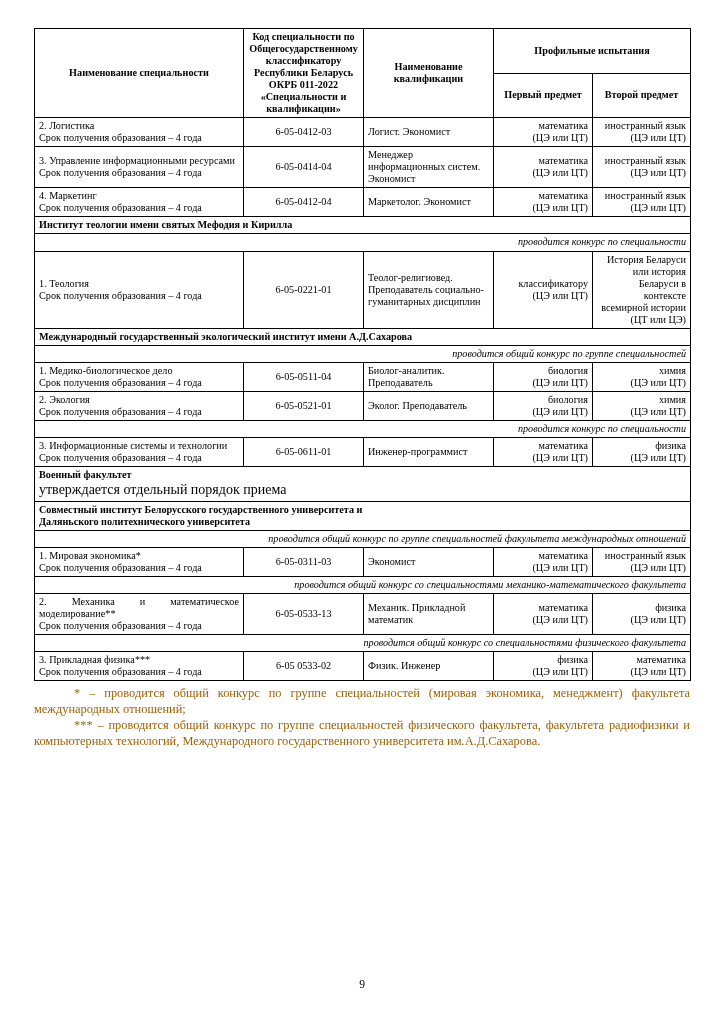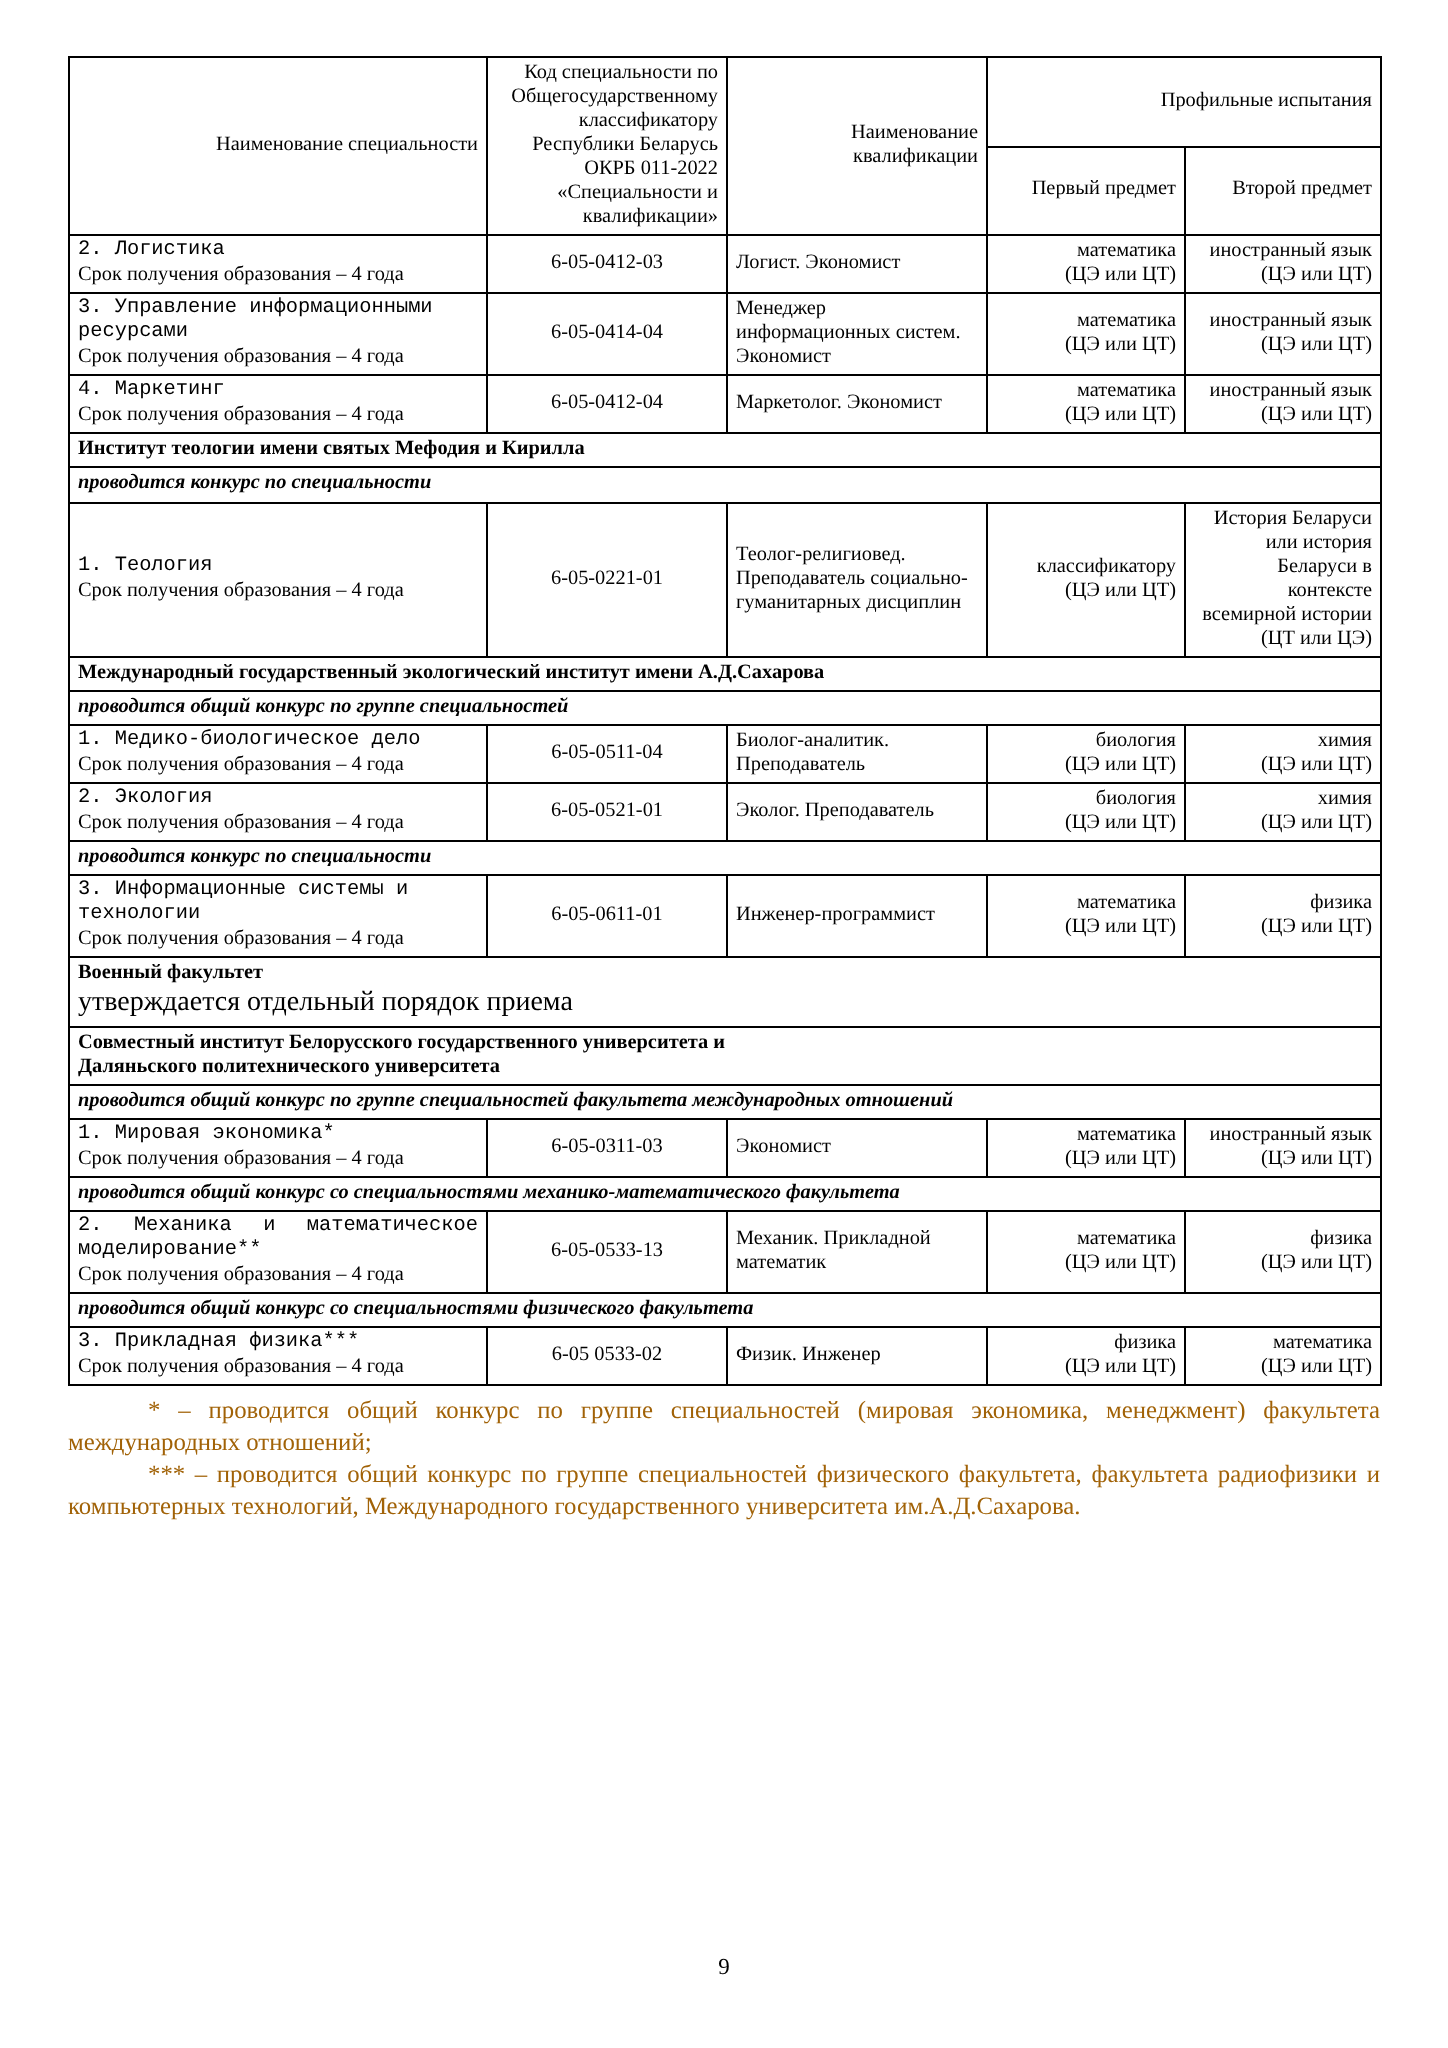--- a/index.html
+++ b/index.html
@@ -36,35 +36,35 @@
     line-height: 1.18;
   }
   
   col.c1 { width: 209px; }
   col.c2 { width: 120px; }
   col.c3 { width: 130px; }
   col.c4 { width: 99px; }
   col.c5 { width: 98px; }
 
   th.hdr {
-    text-align: right;
-    font-weight: normal;
+    text-align: center;
+    font-weight: bold;
     font-size: 10.2px;
     line-height: 1.2;
     padding: 4px 3px;
   }
   th.hdr-name { vertical-align: middle; margin-left: 48px; }
 
   td.spec {
     text-align: left;
     vertical-align: middle;
     padding-left: 5px;
     padding-right: 5px;
   }
-  td.spec .title { display: block; font-family: Liberation Mono, monospace; }
+  td.spec .title { display: block; }
   td.spec .title.just {
     text-align: justify;
     text-align-last: justify;
   }
   td.spec .dur {
     display: block;
   }
   td.code {
     text-align: center;
     vertical-align: middle;
@@ -88,23 +88,23 @@
     line-height: 1.22;
   }
   td.section .l2 { display: block; }
   td.section .sub {
     display: block;
     font-weight: normal;
     font-size: 14px;
     line-height: 1.25;
   }
   td.note {
-    text-align: left;
+    text-align: right;
     font-style: italic;
-    font-weight: bold;
+    font-weight: normal;
     font-size: 10.2px;
     padding: 2px 4px;
   }
 
   .footnotes {
     margin-top: 4px;
     font-size: 12.4px;
     line-height: 1.30;
     text-align: justify;
     color: #a16207;

